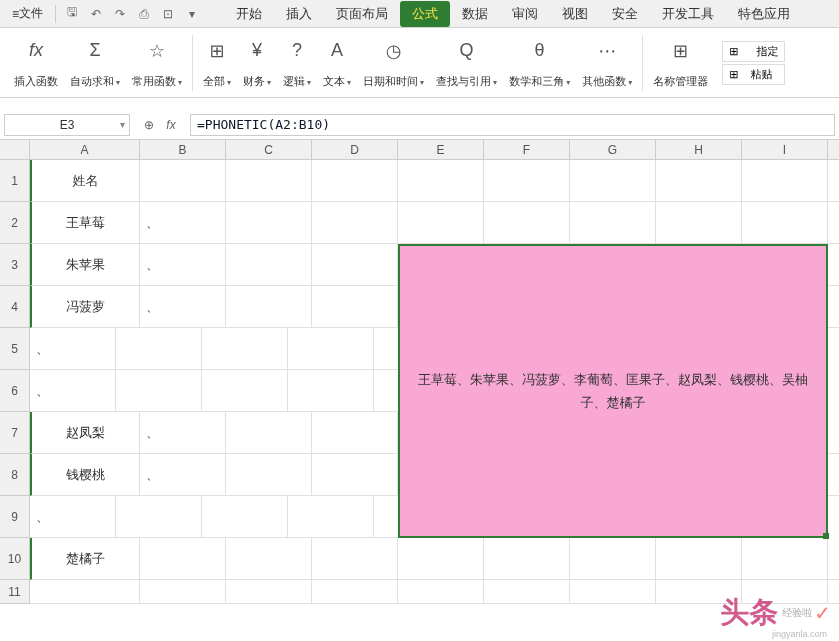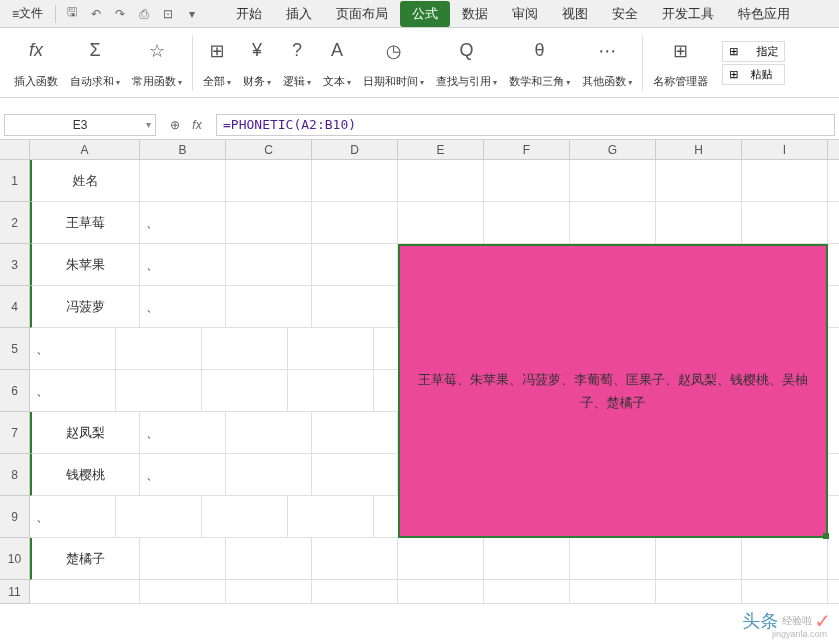--- a/index.html
+++ b/index.html
@@ -5,58 +5,58 @@
     * { box-sizing: border-box; margin: 0; padding: 0; }
     body { font-family: "Microsoft YaHei", Arial, sans-serif; font-size: 12px; background: #fff; width: 839px; height: 641px; overflow: hidden; position: relative; }
     
     .menu-bar { height: 28px; background: #f0f0f0; border-bottom: 1px solid #d0d0d0; display: flex; align-items: center; padding: 0 4px; }
     .menu-file { display: flex; align-items: center; padding: 0 8px; font-size: 12px; color: #333; cursor: pointer; }
     .menu-divider { width: 1px; height: 18px; background: #ccc; margin: 0 4px; }
     .quick-icons { display: flex; align-items: center; }
     .quick-icon { width: 20px; height: 20px; display: flex; align-items: center; justify-content: center; margin: 0 2px; cursor: pointer; color: #666; }
     .tabs { display: flex; align-items: center; margin-left: 20px; }
     .tab { padding: 4px 12px; font-size: 13px; color: #333; cursor: pointer; }
-    .tab.active { background: #2e7d32; color: #ffffff; border-radius: 3px; }
+    .tab.active { background: #2e7d32; color: #fde047; border-radius: 3px; }
     
     .ribbon { height: 70px; background: #fff; border-bottom: 1px solid #d0d0d0; display: flex; align-items: center; padding: 0 8px; }
     .ribbon-group { display: flex; flex-direction: column; align-items: center; padding: 2px 6px; cursor: pointer; }
     .ribbon-icon { width: 28px; height: 28px; display: flex; align-items: center; justify-content: center; color: #555; font-size: 18px; }
     .ribbon-label { font-size: 11px; color: #333; margin-top: 9px; white-space: nowrap; }
     .ribbon-divider { width: 1px; height: 56px; background: #e0e0e0; margin: 0 4px; }
     .ribbon-dropdown { font-size: 8px; color: #666; margin-left: 2px; }
     
     .formula-bar { height: 30px; border-bottom: 1px solid #d0d0d0; display: flex; align-items: center; padding: 0 4px; margin-top: 12px; }
-    .cell-ref { width: 152px; height: 22px; border: 1px solid #ccc; background: #fff; display: flex; align-items: center; padding: 0 6px; font-size: 12px; color: #333; justify-content: center; position: relative; }
+    .cell-ref { width: 126px; height: 22px; border: 1px solid #ccc; background: #fff; display: flex; align-items: center; padding: 0 6px; font-size: 12px; color: #333; justify-content: center; position: relative; }
     .cell-ref-dropdown { position: absolute; right: 4px; color: #888; font-size: 10px; }
     .fx-icons { display: flex; align-items: center; margin: 0 8px; }
     .fx-icon { width: 22px; height: 22px; display: flex; align-items: center; justify-content: center; color: #666; cursor: pointer; }
-    .formula-input { flex: 1; height: 22px; border: 1px solid #ccc; padding: 0 6px; font-family: monospace; font-size: 13px; color: #4c1d95; }
+    .formula-input { flex: 1; height: 22px; border: 1px solid #ccc; padding: 0 6px; font-family: monospace; font-size: 13px; color: #0f172a; }
     
     .sheet { position: relative; }
     .corner { position: absolute; top: 0; left: 0; width: 30px; height: 20px; background: #f0f0f0; border-right: 1px solid #ccc; border-bottom: 1px solid #ccc; }
     .col-headers { position: absolute; top: 0; left: 30px; height: 20px; display: flex; }
     .col-header { width: 110px; height: 20px; background: #f0f0f0; border-right: 1px solid #ccc; border-bottom: 1px solid #ccc; display: flex; align-items: center; justify-content: center; color: #555; font-size: 12px; cursor: pointer; }
     .col-header.small { width: 86px; }
     .row-headers { position: absolute; top: 20px; left: 0; width: 30px; }
     .row-header { width: 30px; height: 42px; background: #f0f0f0; border-right: 1px solid #ccc; border-bottom: 1px solid #ccc; display: flex; align-items: center; justify-content: center; color: #555; font-size: 12px; cursor: pointer; }
     .row-header.small { height: 24px; }
     
     .cells { position: absolute; top: 20px; left: 30px; }
     .cell-row { display: flex; }
     .cell { width: 110px; height: 42px; border-right: 1px solid #e0e0e0; border-bottom: 1px solid #e0e0e0; display: flex; align-items: center; justify-content: center; font-size: 13px; color: #333; background: #fff; }
     .cell.small-w { width: 86px; }
     .cell.small-h { height: 24px; }
     .cell.left { justify-content: flex-start; padding-left: 6px; }
     
     .green-left { border-left: 2px solid #2e7d32; }
-    .merged-cell { position: absolute; border: 2px solid #2e7d32; background: #ec4899; display: flex; align-items: center; justify-content: center; text-align: center; padding: 8px; font-size: 13px; color: #333; line-height: 1.8; }
+    .merged-cell { position: absolute; border: 2px solid #2e7d32; background: #f9a8d4; display: flex; align-items: center; justify-content: center; text-align: center; padding: 8px; font-size: 13px; color: #333; line-height: 1.8; }
     .fill-handle { position: absolute; width: 6px; height: 6px; background: #2e7d32; bottom: -3px; right: -3px; }
     
     .watermark { position: absolute; bottom: 8px; right: 8px; display: flex; align-items: center; opacity: 0.7; }
-    .watermark-logo { font-size: 18px; font-weight: normal; color: #0369a1; }
+    .watermark-logo { font-size: 29px; font-weight: bold; color: #be185d; }
     .watermark-text { font-size: 10px; color: #888; margin-left: 4px; }
     .watermark-check { color: #f44; font-size: 20px; margin-left: 2px; }
     .watermark-url { position: absolute; bottom: 2px; right: 12px; font-size: 9px; color: #bbb; }
   </style>
 </head>
 <body>
 
 <div class="menu-bar">
   <div class="menu-file">
     <span>≡</span>

